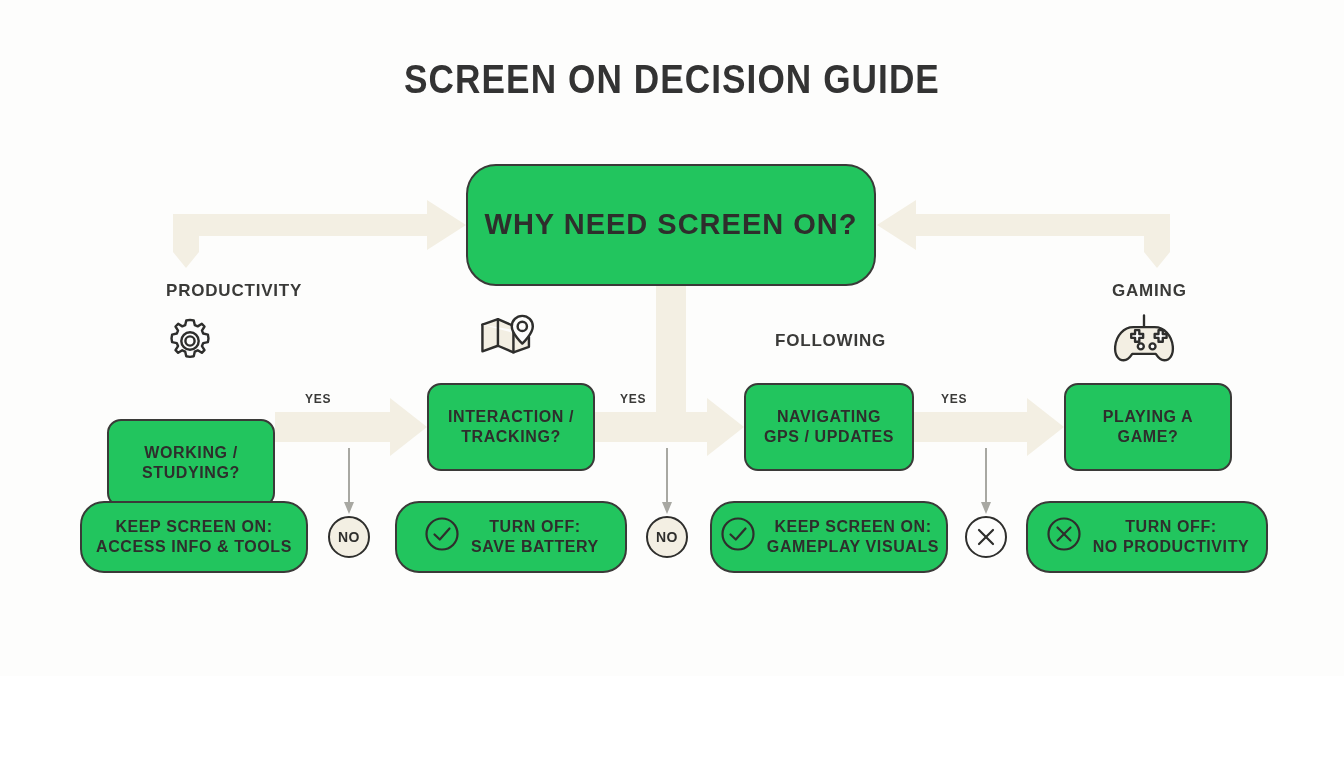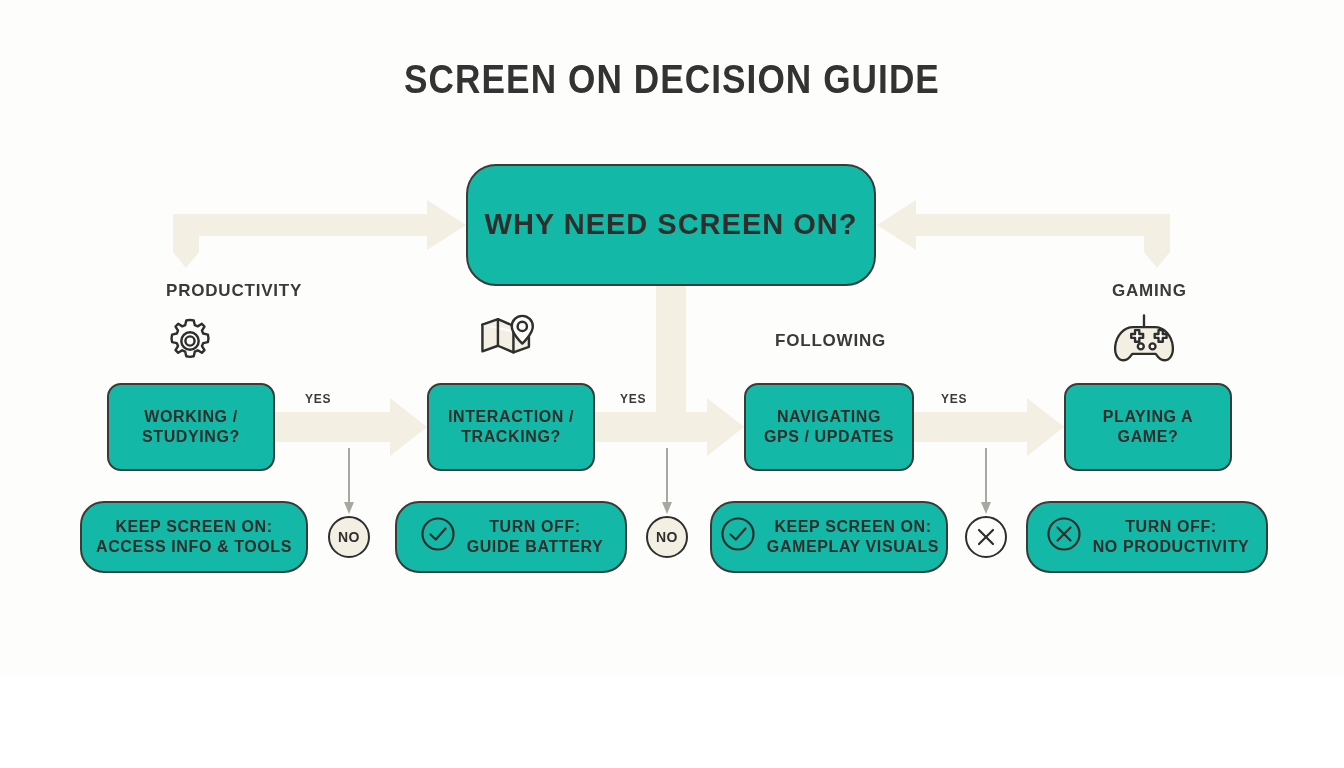--- a/index.html
+++ b/index.html
@@ -43,21 +43,21 @@
     color: #333333;
     font-family: "Liberation Sans Narrow", "Liberation Sans", sans-serif;
     transform: scaleX(0.88);
     transform-origin: center top;
   }
 
   
   .node {
     position: absolute;
     box-sizing: border-box;
-    background: #14b8a6;
+    background: #22c55e;
     border: 2.5px solid #3a3a38;
     border-radius: 14px;
     display: flex;
     align-items: center;
     justify-content: center;
     text-align: center;
     color: #2e2e2c;
     font-weight: 700;
     letter-spacing: 0.6px;
     line-height: 1.28;
@@ -71,21 +71,21 @@
     border-radius: 30px;
     font-size: 29px;
     letter-spacing: 1px;
   }
   .node-q {
     width: 168px;
     height: 88px;
     font-size: 16px;
     top: 383px;
   }
-  #q1 { left: 107px; }
+  #q1 { left: 107px; margin-top: 36px; }
   #q2 { left: 427px; }
   #q3 { left: 744px; width: 170px; }
   #q4 { left: 1064px; width: 168px; }
 
   .node-out {
     height: 72px;
     top: 501px;
     font-size: 16px;
     border-radius: 24px;
     justify-content: center;
@@ -295,21 +295,21 @@
 
   <div class="node node-out" id="o2">
     <span class="icon-inline">
       <svg width="38" height="38" viewBox="0 0 38 38" fill="none" stroke="#2e2e2c" stroke-width="2.2" stroke-linecap="round" stroke-linejoin="round">
         <circle cx="19" cy="19" r="15.5"></circle>
         <path d="M11.5 19.5 L16.8 24.5 L26.5 13.5"></path>
       </svg>
     </span>
     <span class="out-label">
       <span>TURN OFF:</span><br>
-      <span>GUIDE BATTERY</span>
+      <span>SAVE BATTERY</span>
     </span>
   </div>
 
   <div class="node node-out" id="o3">
     <span class="icon-inline">
       <svg width="38" height="38" viewBox="0 0 38 38" fill="none" stroke="#2e2e2c" stroke-width="2.2" stroke-linecap="round" stroke-linejoin="round">
         <circle cx="19" cy="19" r="15.5"></circle>
         <path d="M11.5 19.5 L16.8 24.5 L26.5 13.5"></path>
       </svg>
     </span>

